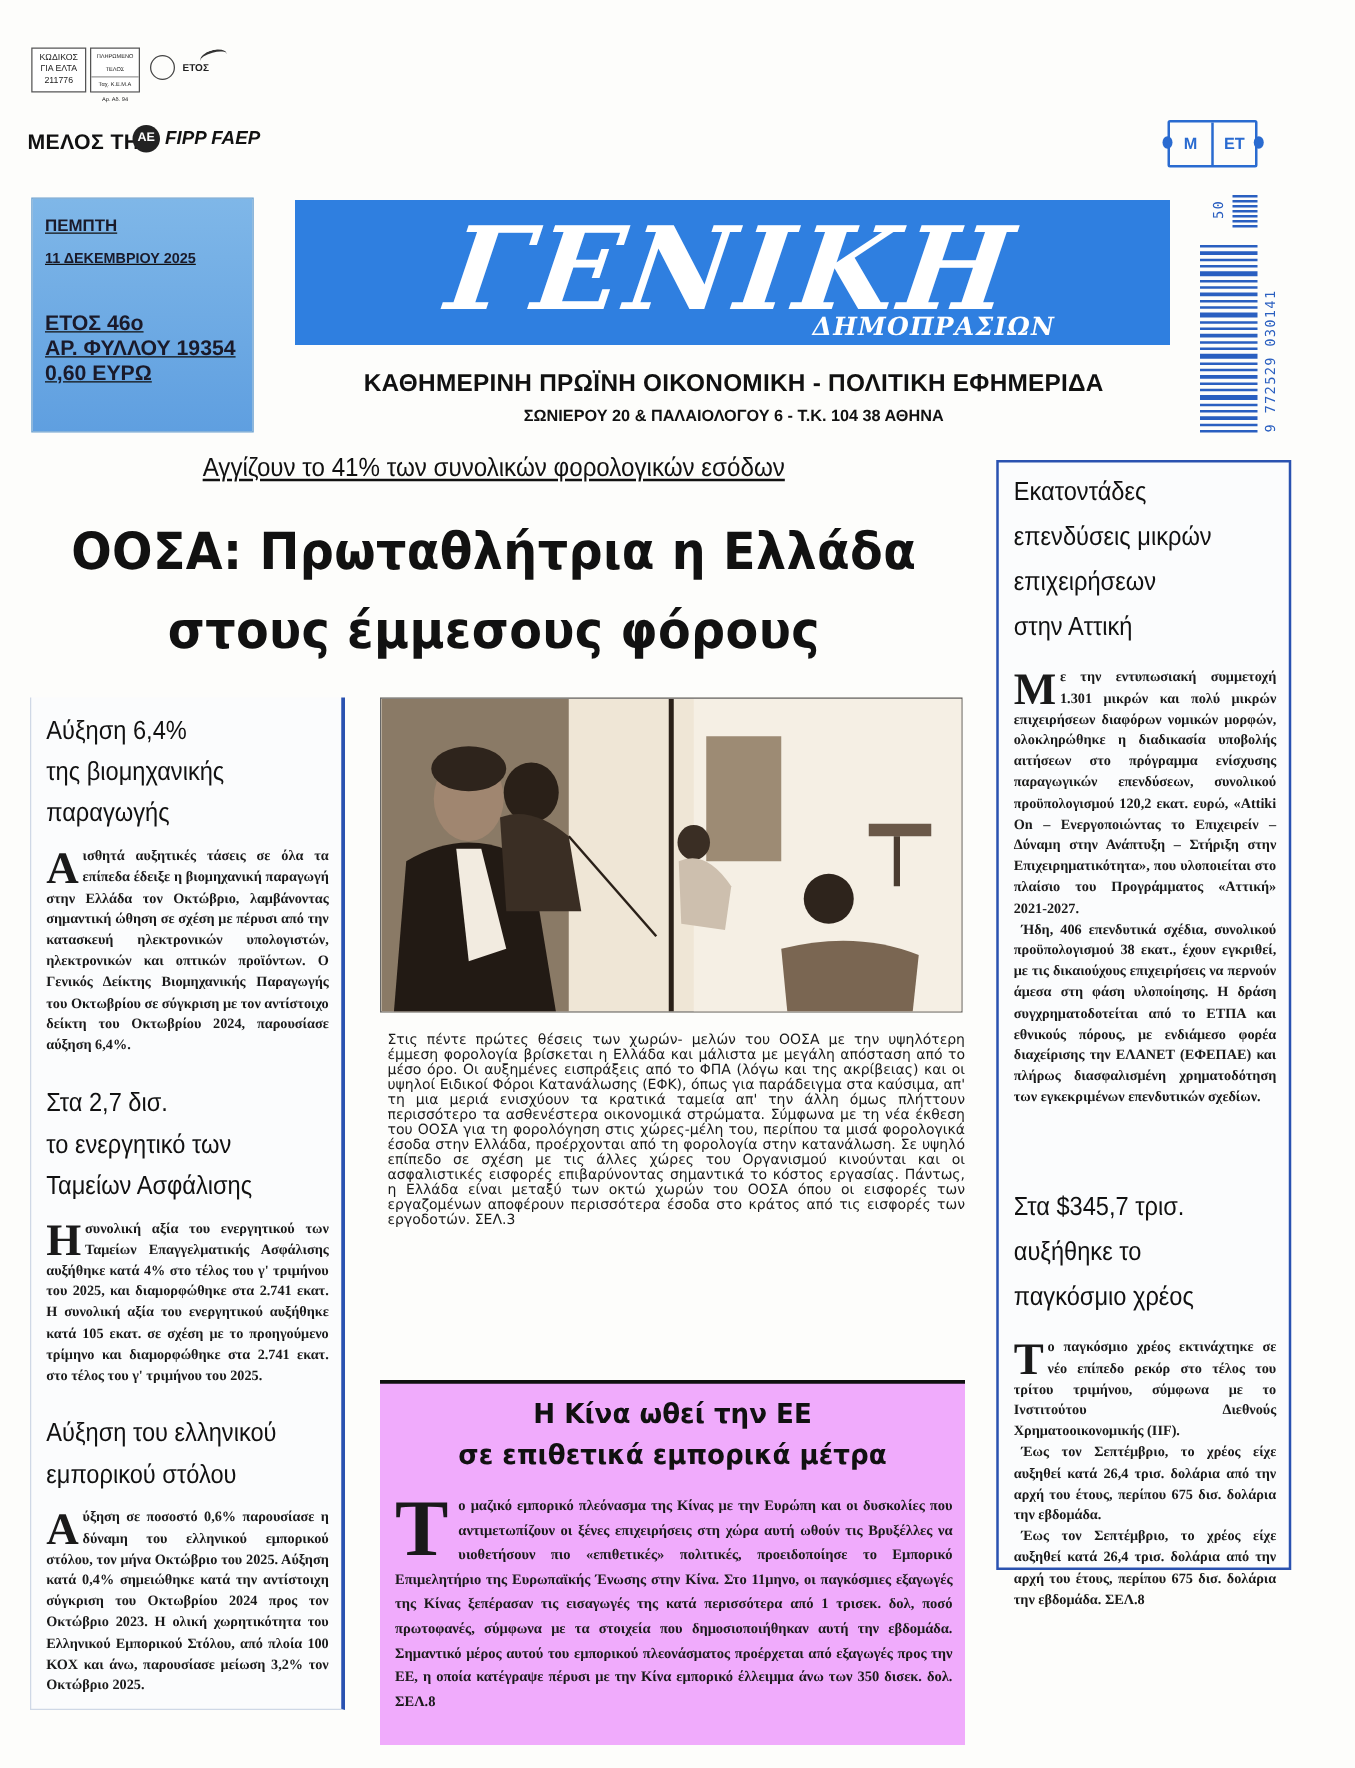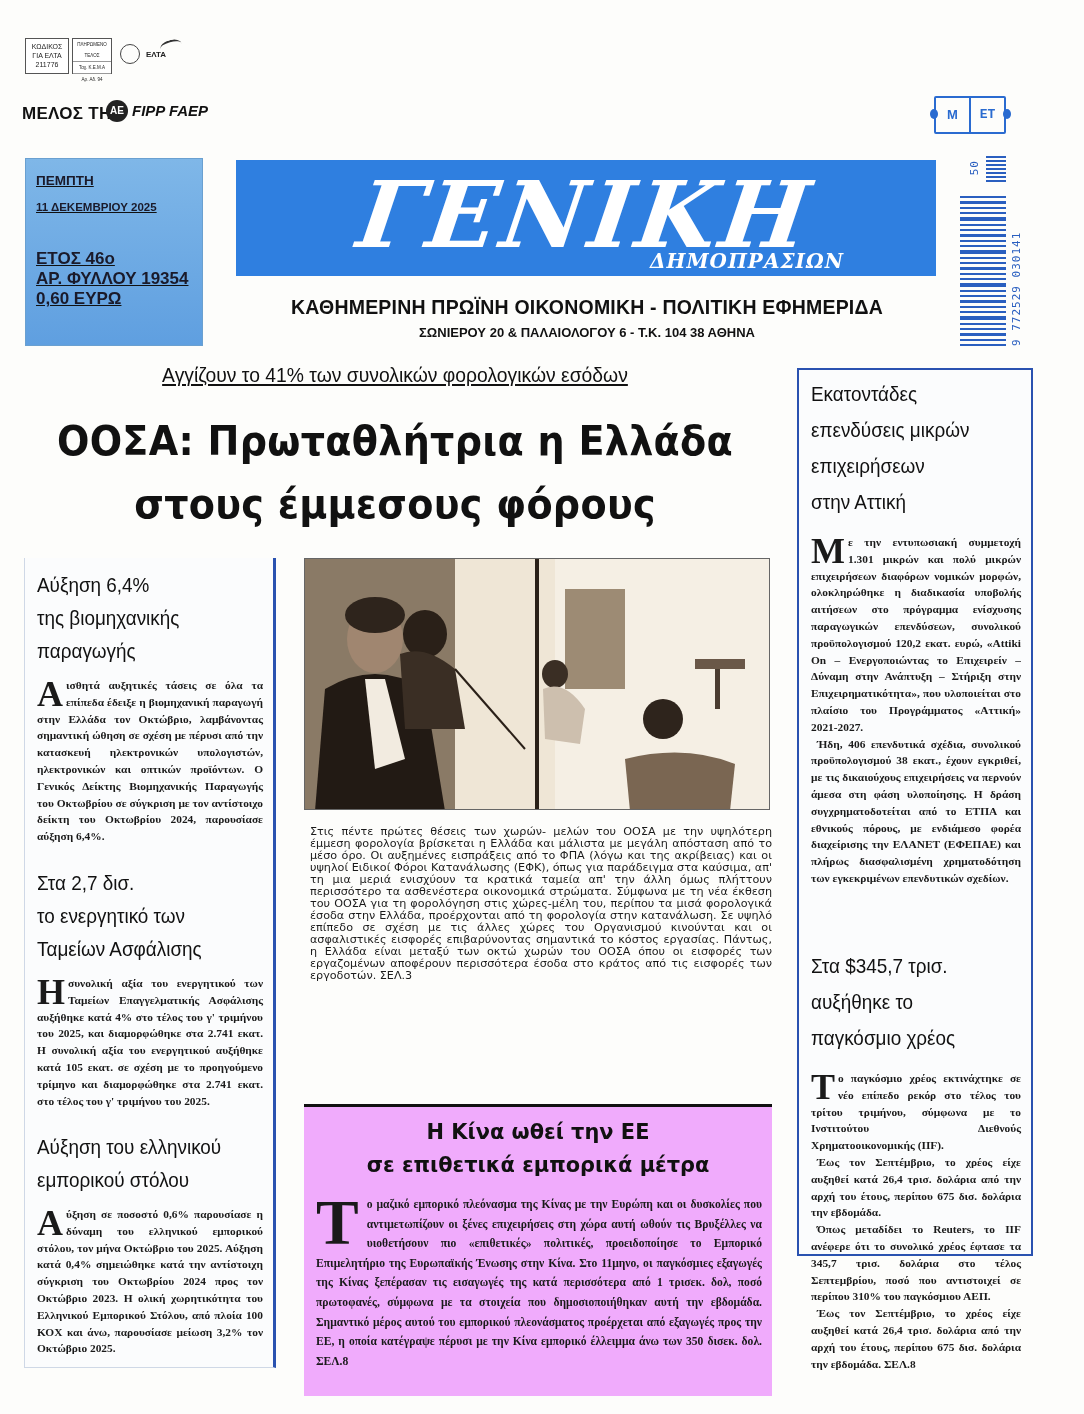--- a/index.html
+++ b/index.html
@@ -65,29 +65,29 @@
   <div>ΓΙΑ ΕΛΤΑ</div>
   <div>211776</div>
 </div>
 <div class="abs stamp-box" style="left:72px;top:38px;width:40px;height:36px;font-size:4.5px;line-height:11px;">
   <div style="border-bottom:1px solid #999;">ΠΛΗΡΩΜΕΝΟ ΤΕΛΟΣ</div>
   <div style="border-bottom:1px solid #999;">Ταχ. Κ.Ε.Μ.Α</div>
   <div>Αρ. Αδ. 94</div>
 </div>
 <div class="abs elta-circle" style="left:120px;top:44px;"></div>
 <div class="abs" style="left:160px;top:40px;width:22px;height:12px;border-top:2px solid #333;border-radius:50% 50% 0 0;transform:rotate(-15deg);"></div>
-<div class="abs elta-text" style="left:146px;top:50px;">ΕΛΤΑ</div>
+<div class="abs elta-text" style="left:146px;top:50px;">ΕΤΟΣ</div>
 
 <div class="abs member" style="left:22px;top:104px;">ΜΕΛΟΣ ΤΗΣ</div>
 <div class="abs" style="left:106px;top:100px;width:22px;height:22px;border-radius:50%;background:#222;color:#fff;font-size:10px;font-weight:bold;text-align:center;line-height:22px;">ΑΕ</div>
 <div class="abs fiep" style="left:132px;top:102px;">FIPP FAEP</div>
 
 <div class="abs book" style="left:934px;top:96px;width:72px;height:38px;border-radius:2px;">
   <span style="line-height:34px;">Μ</span>
-  <span style="line-height:34px;font-family:Liberation Mono, monospace;">ΕΤ</span>
+  <span style="line-height:34px;">ΕΤ</span>
 </div>
 <div class="abs" style="left:930px;top:109px;width:8px;height:10px;border-radius:50%;background:#2a6bd0;"></div>
 <div class="abs" style="left:1003px;top:109px;width:8px;height:10px;border-radius:50%;background:#2a6bd0;"></div>
 
 <div class="abs barcode-num" style="left:968px;top:160px;">50</div>
 <div class="abs barcode" style="left:986px;top:156px;width:20px;">
   <i></i>
     <i></i>
     <i></i>
     <i></i>
@@ -232,17 +232,16 @@
   </div>
   <div style="position:absolute;left:12px;top:578px;width:210px;">
     <div class="box-title" style="line-height:36px;">
       <div>Στα $345,7 τρισ.</div>
       <div>αυξήθηκε το</div>
       <div>παγκόσμιο χρέος</div>
     </div>
     <div class="body-serif" style="margin-top:14px;">
       <p><span class="dropcap">Τ</span><span>ο παγκόσμιο χρέος εκτινάχτηκε σε νέο επίπεδο ρεκόρ στο τέλος του τρίτου τριμήνου, σύμφωνα με το Ινστιτούτου Διεθνούς Χρηματοοικονομικής (IIF).</span></p>
       <p class="indent">Έως τον Σεπτέμβριο, το χρέος είχε αυξηθεί κατά 26,4 τρισ. δολάρια από την αρχή του έτους, περίπου 675 δισ. δολάρια την εβδομάδα.</p>
-      <p class="indent">Όπως μεταδίδει το Reuters, το IIF ανέφερε ότι το συνολικό χρέος έφτασε τα 345,7 τρισ. δολάρια στο τέλος Σεπτεμβρίου, ποσό που αντιστοιχεί σε περίπου 310% του παγκόσμιου ΑΕΠ.</p>
       <p class="indent">Έως τον Σεπτέμβριο, το χρέος είχε αυξηθεί κατά 26,4 τρισ. δολάρια από την αρχή του έτους, περίπου 675 δισ. δολάρια την εβδομάδα. ΣΕΛ.8</p>
     </div>
   </div>
 </div>
 
 </body></html>

